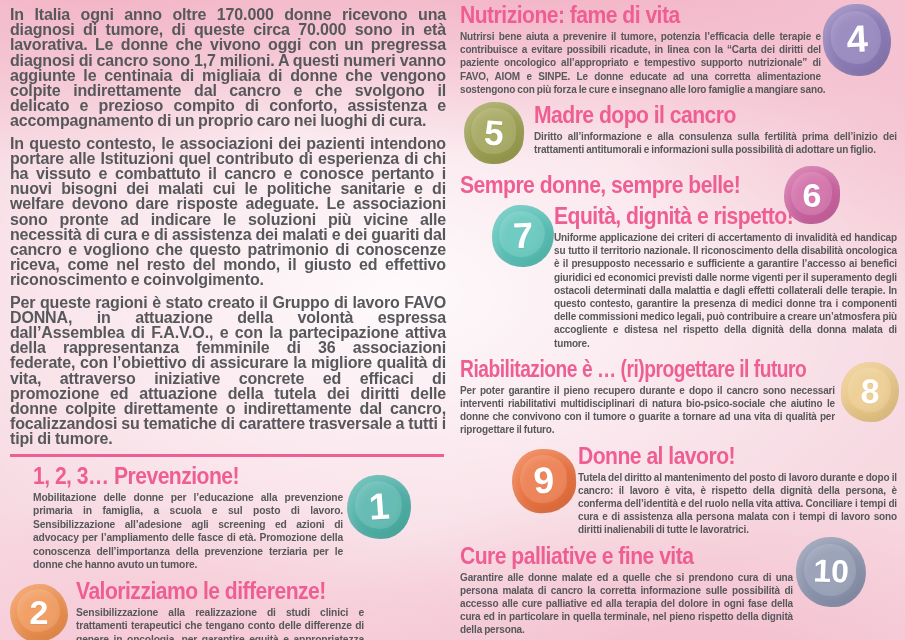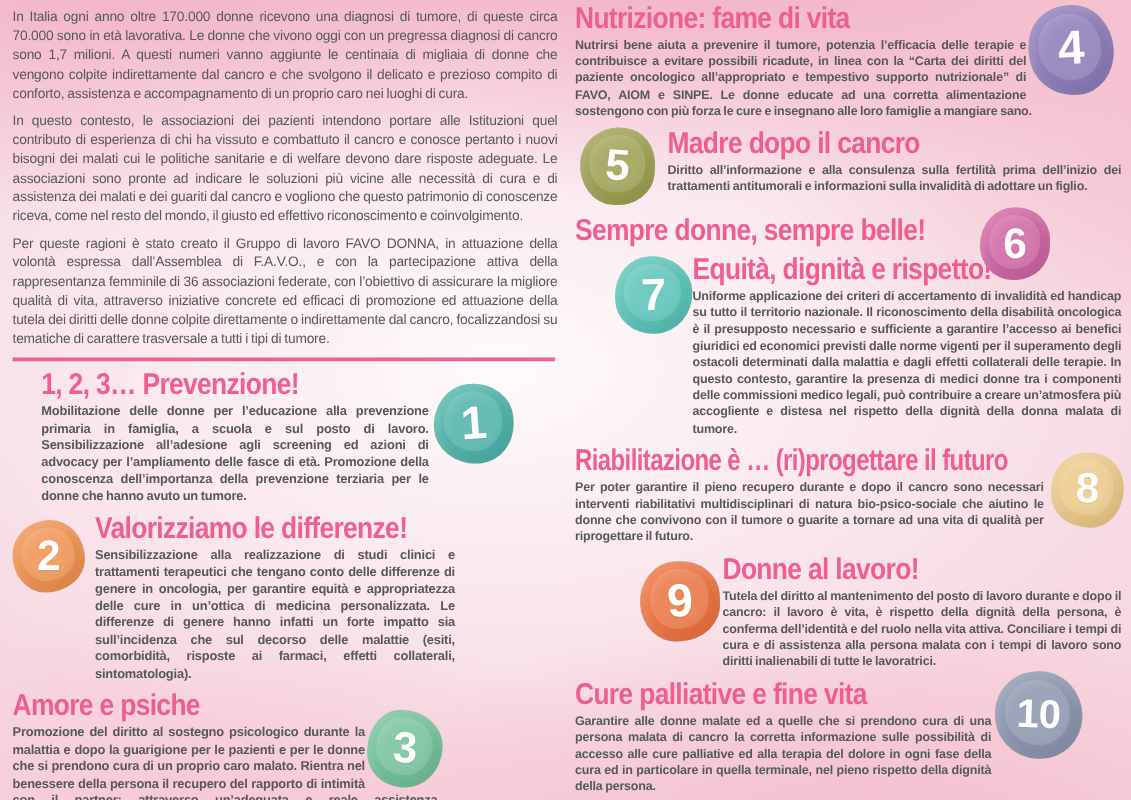--- a/index.html
+++ b/index.html
@@ -13,21 +13,21 @@
       radial-gradient(ellipse 560px 290px at 18% 108%, rgba(246,194,209,.9), rgba(246,194,209,0) 70%),
       radial-gradient(ellipse 640px 310px at 78% 110%, rgba(242,180,198,.9), rgba(242,180,198,0) 72%),
       radial-gradient(ellipse 740px 430px at 44% 46%, rgba(255,255,255,.88), rgba(255,255,255,0) 75%),
       #f7d9e2;
     color:#57585b;
   }
   .col{position:absolute;top:0;}
   .col-left{left:10px;width:436px;padding-top:7px;}
   .col-right{left:460px;width:437px;padding-top:2px;}
   .intro p{
-    margin:0 0 7px;font-size:11px;line-height:15.2px;font-weight:normal;
+    margin:0 0 7px;font-size:16px;line-height:15.2px;font-weight:bold;
     text-align:justify;letter-spacing:-0.15px;word-spacing:-0.5px;color:#57585b;
   }
   .divider{height:3px;background:#ee5f94;border:none;margin:4px 0 6px;width:434px;}
   .sec{position:relative;margin:0 0 6px;}
   .sec h2{
     margin:0 0 3px;color:#ef5e92;font-size:24px;line-height:25px;font-weight:bold;
     letter-spacing:-0.6px;white-space:nowrap;transform:scaleX(.88);transform-origin:0 50%;
   }
   .sec h2.h-tight{transform:scaleX(.80);}
   .body{
@@ -122,21 +122,21 @@
           </div>
       </div>
     </div>
 
     <div class="sec pad5">
       <div class="badge b5" style="background: rgb(157, 160, 81);">
           <span class="n">5</span>
         </div>
       <h2><span>Madre dopo il cancro</span></h2>
       <div class="body">
-        <span>Diritto all’informazione e alla consulenza sulla fertilità prima dell’inizio dei trattamenti antitumorali e informazioni sulla invalidità di adottare un figlio.</span>
+        <span>Diritto all’informazione e alla consulenza sulla fertilità prima dell’inizio dei trattamenti antitumorali e informazioni sulla possibilità di adottare un figlio.</span>
       </div>
     </div>
 
     <div class="sec w6">
       <div class="badge b6" style="background: rgb(207, 100, 162);">
           <span class="n">6</span>
         </div>
       <h2><span>Sempre donne, sempre belle!</span></h2>
     </div>
 

